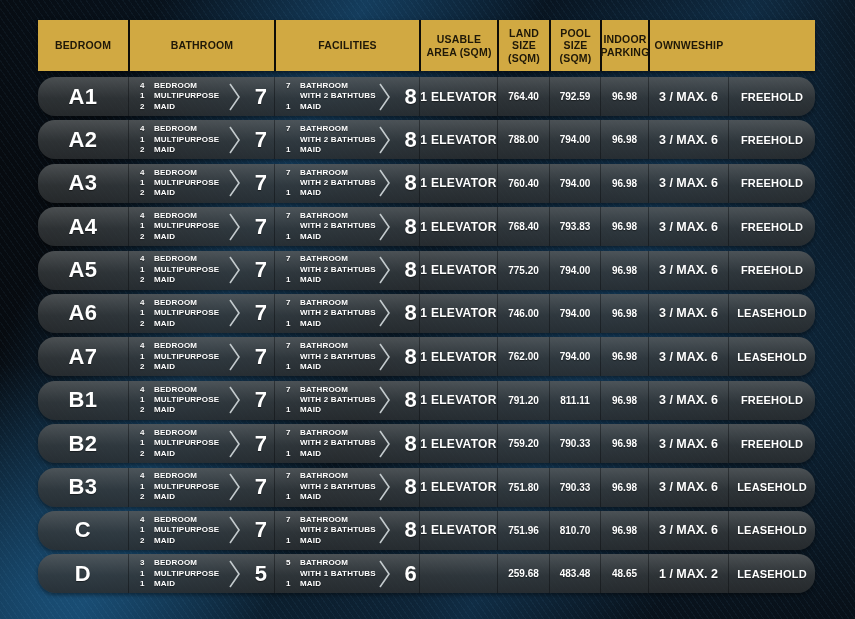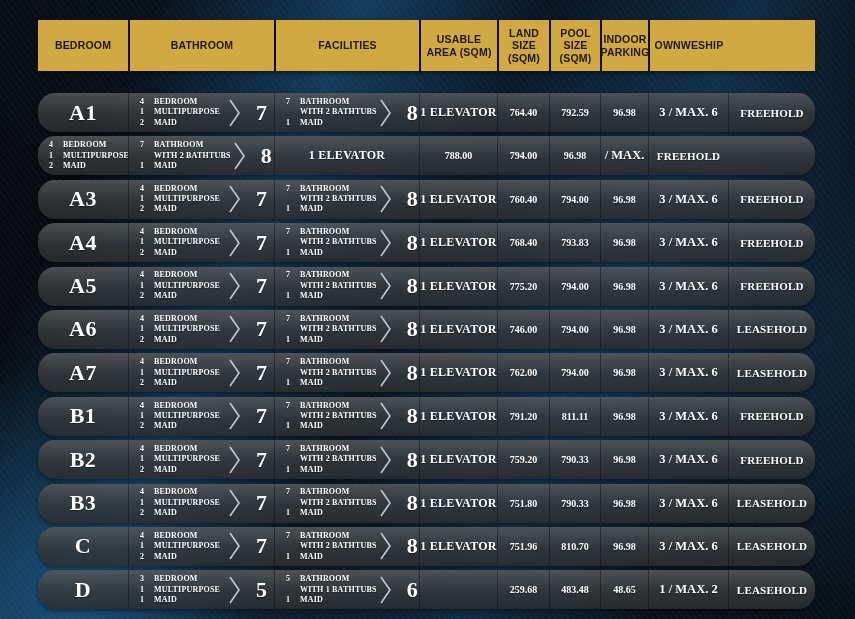--- a/index.html
+++ b/index.html
@@ -30,21 +30,21 @@
     box-shadow:0 2px 4px rgba(0,0,0,0.5);
   }
   .hcell{
     display:flex;align-items:center;justify-content:center;text-align:center;
     color:var(--header-text,#1f1808);
     font-weight:700;font-size:10.5px;line-height:12.5px;letter-spacing:0.2px;
     padding:2px 1px;
   }
   .hcell + .hcell{border-left:2px solid #0f0d07;}
   
-  .tbody{margin-top:22px;font-family:Liberation Serif, serif;}
+  .tbody{margin-top:6px;}
   .trow{
     height:39px;margin-bottom:4.4px;border-radius:17px;
     background:linear-gradient(180deg, rgba(84,88,90,0.88), rgba(52,56,58,0.84) 55%, rgba(42,45,47,0.86));
     box-shadow:0 2px 4px rgba(0,0,0,0.45);
     color:var(--row-text,#ffffff);
   }
   .cell{
     display:flex;align-items:center;justify-content:center;
     font-weight:700;text-shadow:0 1px 1px rgba(0,0,0,0.45);
     overflow:hidden;
@@ -123,20 +123,21 @@
             <div class="spec-total">8</div>
           </div>
           <div class="cell c-fac">1 ELEVATOR</div>
           <div class="cell c-num">764.40</div>
           <div class="cell c-num">792.59</div>
           <div class="cell c-num">96.98</div>
           <div class="cell c-park">3 / MAX. 6</div>
           <div class="cell c-own">FREEHOLD</div>
         </div>
         <div class="trow grid">
+          <div class="cell c-villa">A2</div>
           <div class="cell c-spec">
             <div class="spec-lines">
               <div class="spec-line">
                 <span class="spec-num">4</span>
                 <span class="spec-lbl">BEDROOM</span>
               </div>
               <div class="spec-line">
                 <span class="spec-num">1</span>
                 <span class="spec-lbl">MULTIPURPOSE</span>
               </div>

